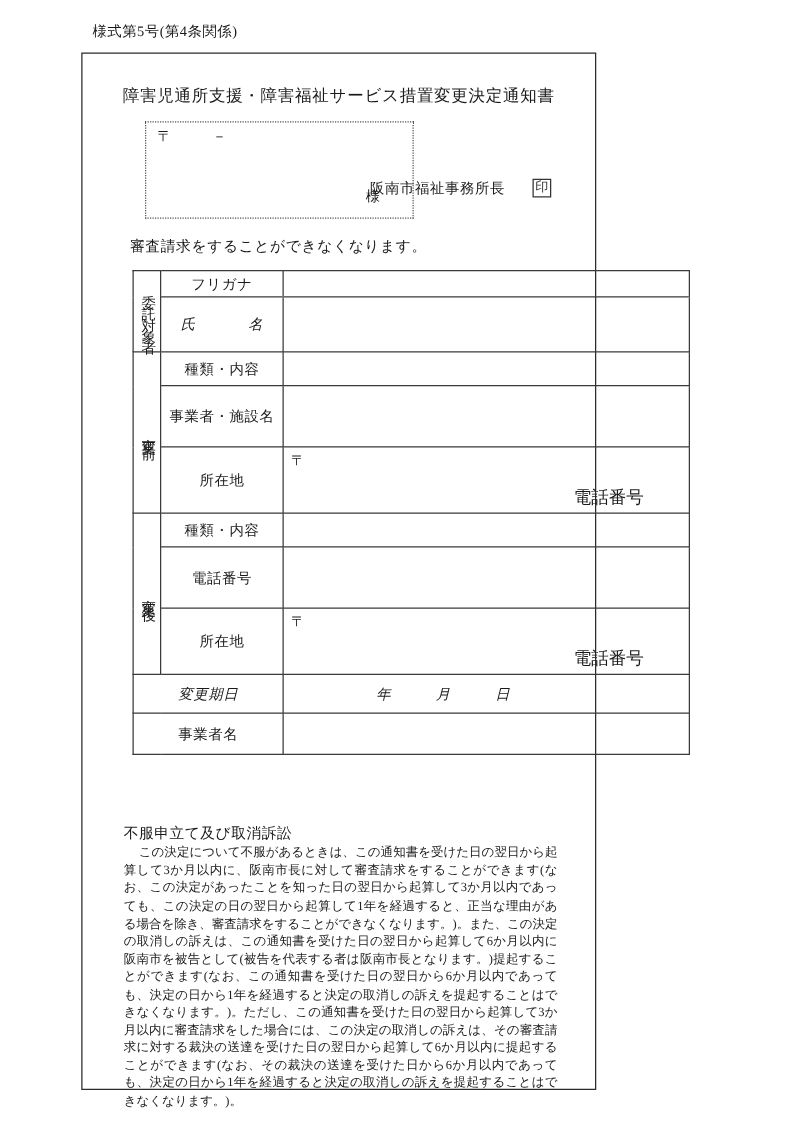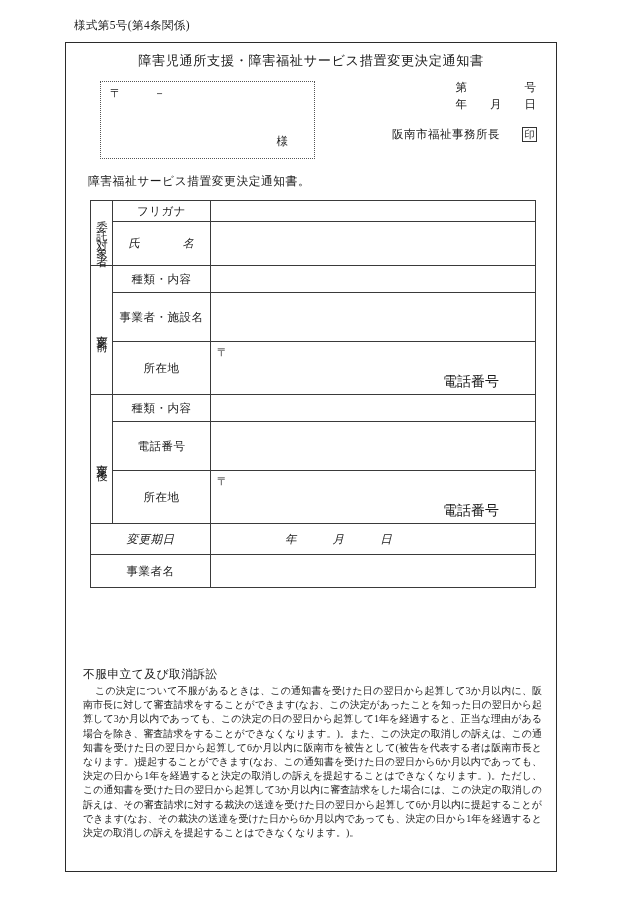--- a/index.html
+++ b/index.html
@@ -24,25 +24,25 @@
     font-size: 11.5px;
     letter-spacing: 0.4px;
     white-space: nowrap;
   }
 
   
   .page-frame {
     position: absolute;
     left: 65px;
     top: 42px;
-    width: 492px;
+    width: 412px;
     height: 830px;
     border: 1.6px solid #2b2b2b;
     box-sizing: border-box;
-    padding: 0;
+    padding: 16px;
   }
   .frame-inner {
     position: relative;
     width: 100%;
     height: 100%;
   }
 
   
   .doc-title {
     position: absolute;
@@ -202,21 +202,20 @@
   .appeal {
     position: absolute;
     left: 17px;
     right: 14px;
     top: 600px;
   }
   .appeal-heading {
     font-size: 11.8px;
     letter-spacing: 0.4px;
     margin-bottom: 1px;
-    margin-top: 24px;
   }
   .appeal-body {
     font-size: 10px;
     line-height: 1.42;
     text-align: justify;
     text-indent: 12px;
     letter-spacing: -0.05px;
   }
 </style>
 </head>
@@ -229,31 +228,27 @@
 
     <div class="doc-title">障害児通所支援・障害福祉サービス措置変更決定通知書</div>
 
     <div class="addressee-box">
       <div class="postal-row">
         <span class="postal-mark">〒</span><span class="postal-dash">－</span>
       </div>
       <div class="addressee-sama">様</div>
     </div>
 
-    <div class="meta-block">
-      <span class="meta-line">第　　　　　号</span>
-      <span class="meta-line">年　　月　　日</span>
-    </div>
 
     <div class="issuer-row">
       <span class="issuer-name">阪南市福祉事務所長</span>
       <span class="seal-box">印</span>
     </div>
 
-    <div class="notice-line">障害福祉サービス措置変更決定通知書。</div>
+    <div class="notice-line">審査請求をすることができなくなります。</div>
 
     <table class="main-table">
       <colgroup>
         <col style="width:22px">
         <col style="width:98px">
         <col>
       </colgroup>
       <tbody>
         <tr>
           <td class="vlabel vlabel-wide" rowspan="2">委託対象者</td>

